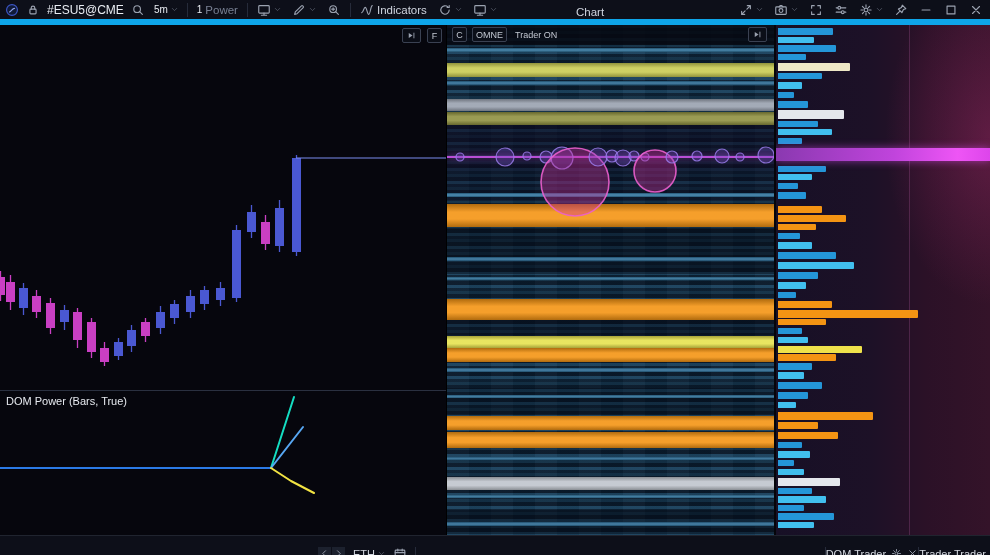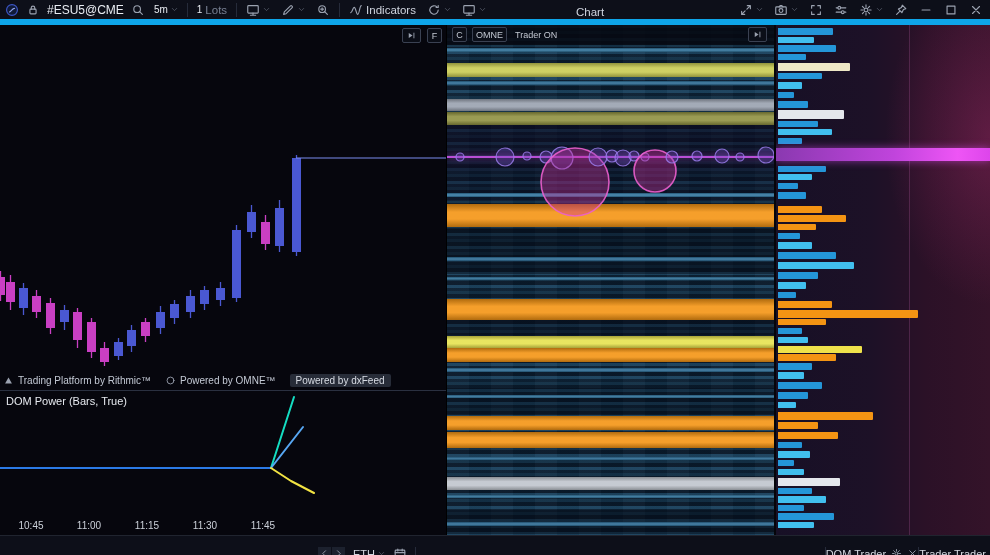--- a/index.html
+++ b/index.html
@@ -102,21 +102,21 @@
         <span class="tb-strong">5m</span>
         <span class="icon caret">
             <svg viewBox="0 0 16 16" width="7" height="7" fill="none" stroke="currentColor" stroke-width="1.3" stroke-linecap="round" stroke-linejoin="round">
               <path d="M3 5.5 8 10.5 13 5.5"></path>
             </svg>
           </span>
       </button>
       <span class="sep"></span>
       <button class="tb-btn">
         <span class="tb-strong">1</span>
-        <span class="tb-dim">Lots</span>
+        <span class="tb-dim">Power</span>
       </button>
       <span class="sep"></span>
       <button class="tb-btn">
         <span class="icon">
             <svg viewBox="0 0 16 16" width="14" height="14" fill="none" stroke="currentColor" stroke-width="1.3" stroke-linecap="round" stroke-linejoin="round">
               <rect x="2" y="3" width="12" height="8.5" rx="1"></rect>
               <path d="M8 11.5V14M5 14h6"></path>
             </svg>
           </span>
         <span class="icon caret">
@@ -325,55 +325,29 @@
           <button class="chip">
             <span class="icon sm">
                 <svg viewBox="0 0 16 16" width="11" height="11" fill="none" stroke="currentColor" stroke-width="1.3" stroke-linecap="round" stroke-linejoin="round">
                   <path d="M4 4.5 9.5 8 4 11.5z" fill="currentColor" stroke="none"></path>
                   <path d="M11.5 4.5v7"></path>
                 </svg>
               </span>
           </button>
           <button class="chip">F</button>
         </div>
-        <div class="watermark">
-          <span class="wm-item">
-            <span class="icon sm">
-                <svg viewBox="0 0 16 16" width="11" height="11" fill="none" stroke="currentColor" stroke-width="1.3" stroke-linecap="round" stroke-linejoin="round">
-                  <path d="M8 3.5 13 12.5H3z" fill="currentColor" stroke="none"></path>
-                </svg>
-              </span>
-            <span>Trading Platform by Rithmic™</span>
-          </span>
-          <span class="wm-item">
-            <span class="icon sm">
-                <svg viewBox="0 0 16 16" width="11" height="11" fill="none" stroke="currentColor" stroke-width="1.3" stroke-linecap="round" stroke-linejoin="round">
-                  <circle cx="8" cy="8" r="5"></circle>
-                </svg>
-              </span>
-            <span>Powered by OMNE™</span>
-          </span>
-          <span class="wm-chip">Powered by dxFeed</span>
-        </div>
       </div>
       <div class="dom">
         <div class="dom-title">DOM Power (Bars, True)</div>
         <svg id="domlines" width="446" height="125">
             <polyline points="0,77 271,77" fill="none" stroke="#2b7ae6" stroke-width="2" stroke-linejoin="round" stroke-linecap="round"></polyline>
             <polyline points="271,77 294,6" fill="none" stroke="#14ddc2" stroke-width="2" stroke-linejoin="round" stroke-linecap="round"></polyline>
             <polyline points="271,77 303,36" fill="none" stroke="#57a7f3" stroke-width="2" stroke-linejoin="round" stroke-linecap="round"></polyline>
             <polyline points="271,77 291,90 314,102" fill="none" stroke="#f2e343" stroke-width="2" stroke-linejoin="round" stroke-linecap="round"></polyline>
           </svg>
-        <div id="times" class="times">
-            <span style="left: 15px;">10:45</span>
-            <span style="left: 73px;">11:00</span>
-            <span style="left: 131px;">11:15</span>
-            <span style="left: 189px;">11:30</span>
-            <span style="left: 247px;">11:45</span>
-          </div>
       </div>
     </div>
 
     <div class="heat">
       <div id="heat-layers" class="heat-layers">
           <div class="hz" style="top: 0px; height: 20px; background-color: rgba(6, 8, 16, 0.85);"></div>
           <div class="hz" style="top: 100px; height: 46px; background-color: rgba(12, 8, 30, 0.55);"></div>
           <div class="hz" style="top: 146px; height: 30px; background-color: rgba(10, 6, 26, 0.35);"></div>
           <div class="hz" style="top: 203px; height: 46px; background-color: rgba(4, 8, 20, 0.45);"></div>
           <div class="hz" style="top: 295px; height: 15px; background-color: rgba(4, 8, 20, 0.4);"></div>

